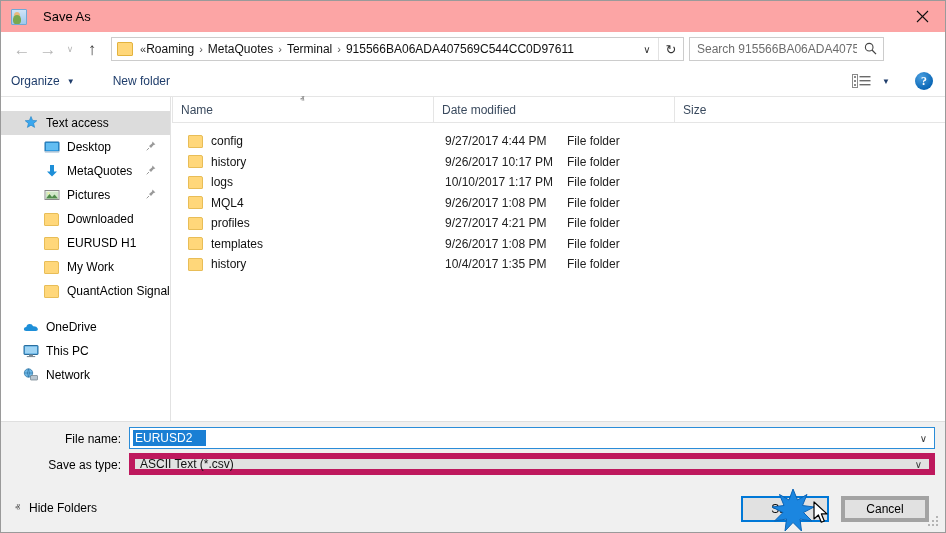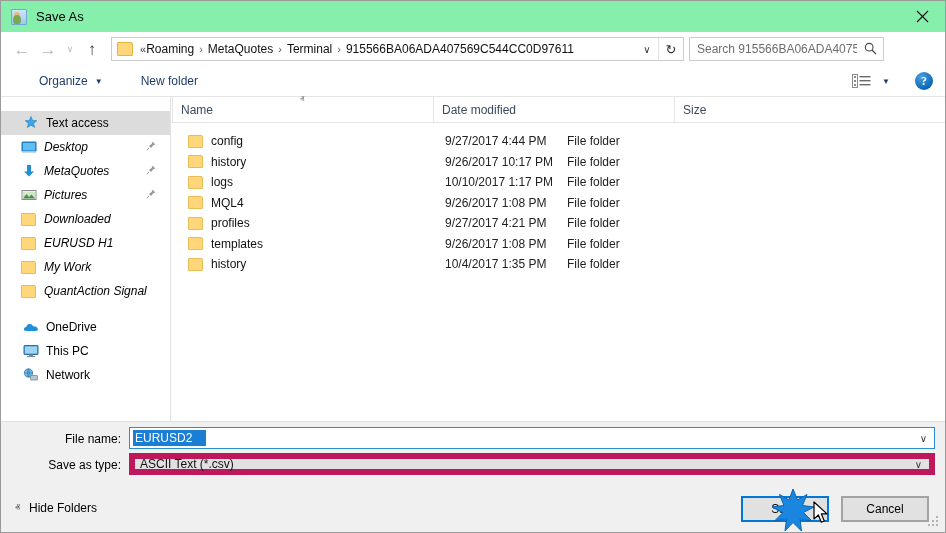--- a/index.html
+++ b/index.html
@@ -14,22 +14,22 @@
   #dialog {
     position: relative;
     width: 946px; height: 533px;
     background: #ffffff;
     border: 1px solid #9a9a9a;
   }
 
   
   #titlebar {
     position: absolute; left: 0; top: 0; width: 944px; height: 31px;
-    background: #86efac;
-    display: flex; align-items: center;
+    background: #fca5a5;
+    display: flex; align-items: center; gap: 7px;
   }
   #title-icon {
     width: 16px; height: 16px; margin-left: 10px; position: relative;
     background: linear-gradient(#cfe4f7, #9ec8ec);
     border: 1px solid #6fa8d6; border-radius: 1px;
   }
   #title-icon::after {
     content: ""; position: absolute; left: 1px; bottom: 0px;
     width: 8px; height: 9px; border-radius: 50% 50% 40% 40%;
     background: #7aa84f; box-shadow: 0 -4px 0 -1px #e8b97c;
@@ -95,21 +95,21 @@
   
   #cmdbar {
     position: absolute; left: 0; top: 65px; width: 944px; height: 31px;
     background: #ffffff; border-bottom: 1px solid #e5e5e5;
     display: flex; align-items: center;
   }
   .cmd-item {
     font-size: 12px; color: #1f3d6b; display: flex; align-items: center;
     height: 24px; padding: 0 6px;
   }
-  #cmd-organize { margin-left: 32px; }
+  #cmd-organize { margin-left: 4px; }
   #cmd-organize .caret { margin-left: 7px; font-size: 8px; color: #1f3d6b; }
   #cmd-newfolder { margin-left: 26px; }
   #cmd-right { position: absolute; right: 12px; display: flex; align-items: center; }
   #view-icon { display: flex; align-items: center; }
   #view-caret { margin-left: 11px; font-size: 8px; color: #1f3d6b; }
   #help-btn {
     margin-left: 25px; width: 18px; height: 18px; border-radius: 50%;
     background: radial-gradient(circle at 35% 28%, #4a9fe0, #0a66b5 72%);
     color: #fff; font-size: 12px; font-weight: bold;
     display: flex; align-items: center; justify-content: center;
@@ -131,21 +131,21 @@
     font-size: 12px; color: #000; position: relative;
   }
   .side-item.selected { background: #dcdcdc; }
   .side-ico { width: 16px; height: 16px; margin-right: 7px; flex: none; position: relative; }
   .side-label { white-space: nowrap; }
   .pin {
     position: absolute; right: 14px; top: 50%; transform: translateY(-50%);
     color: #999;
   }
   .lvl0 { padding-left: 22px; }
-  .lvl1 { padding-left: 20px; font-style: italic; }
+  .lvl1 { padding-left: 43px; }
   .folder-ico {
     width: 15px; height: 13px; background: #ffd77a;
     border: 1px solid #e8bd57; border-radius: 1px 2px 1px 1px;
   }
   .side-gap { height: 12px; }
 
   #filelist {
     position: absolute; left: 171px; top: 0; width: 773px; height: 324px;
     background: #fff;
   }
@@ -210,21 +210,21 @@
   }
   #hide-folders {
     position: absolute; left: 14px; top: 12px;
     display: flex; align-items: center; font-size: 12px; color: #000;
   }
   #hide-caret { font-size: 10px; color: #3a3a3a; margin-right: 9px; }
   .dlg-btn {
     position: absolute; top: 7px; height: 26px; width: 88px;
     display: flex; align-items: center; justify-content: center;
     font-size: 12px; color: #000; background: #e1e1e1;
-    border: 2px solid #a3a3a3;
+    border: 4px solid #a3a3a3;
   }
   #save-btn { left: 740px; border: 2px solid #0078d7; background: #e1e1e1; }
   #cancel-btn { left: 840px; }
   #resize-grip {
     position: absolute; right: 3px; bottom: 2px; width: 14px; height: 14px;
   }
   #resize-grip i {
     position: absolute; width: 2px; height: 2px; background: #b4b4b4;
   }
 

